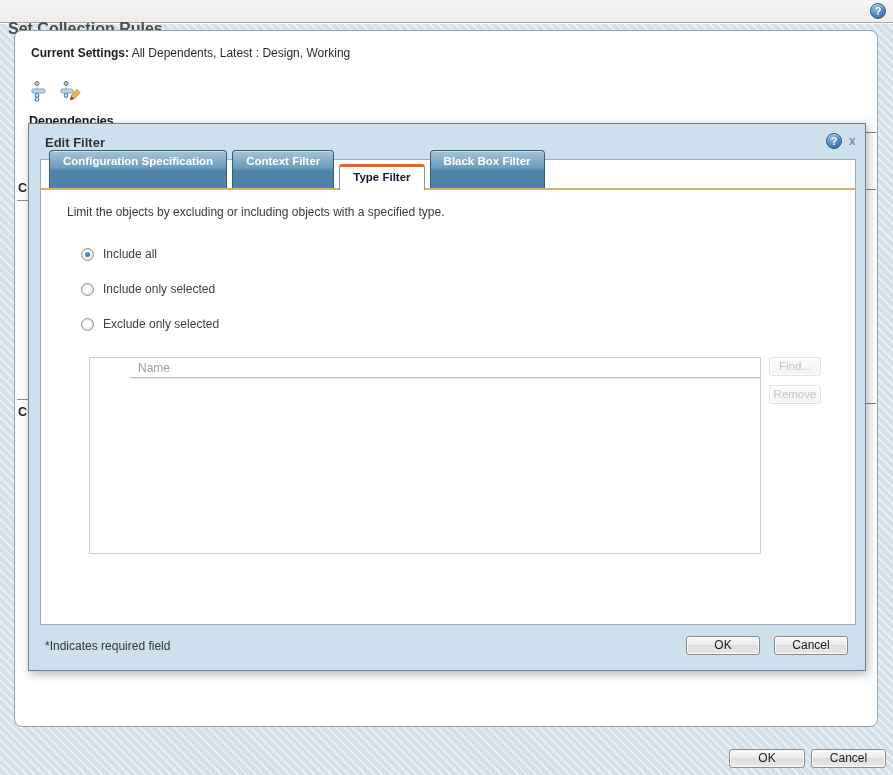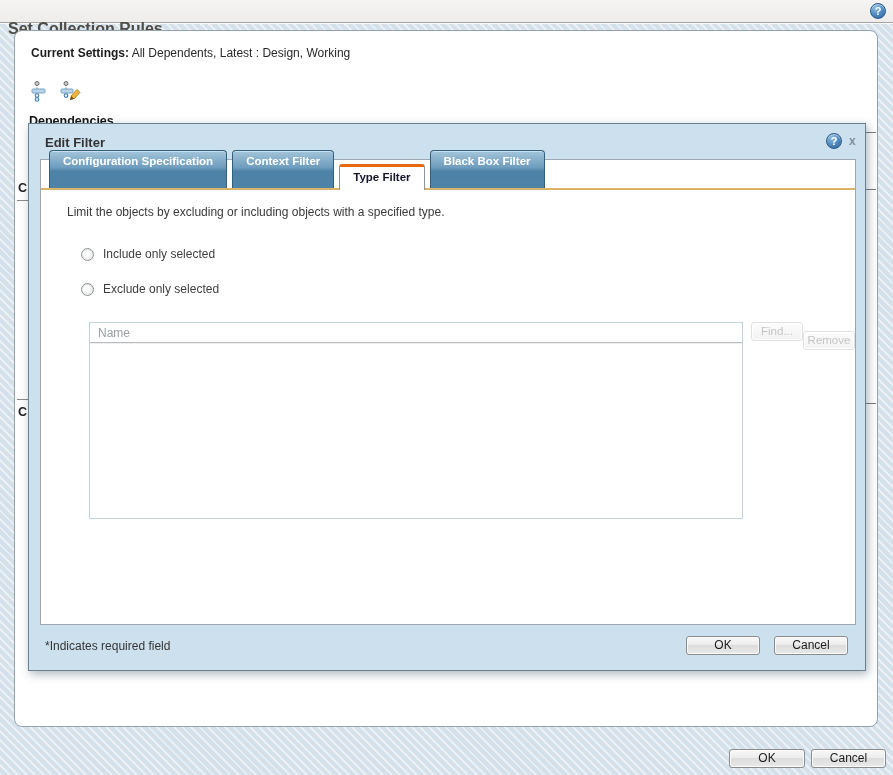--- a/index.html
+++ b/index.html
@@ -121,29 +121,29 @@
   .radio-row.selected .radio-circle::after {
     content:""; position:absolute; left:3px; top:3px;
     width:5px; height:5px; border-radius:50%;
     background:radial-gradient(circle at 35% 30%, #5c9fd6, #1d5ca0);
   }
   .radio-label { font-size:12px; color:#3e3e3e; }
 
   .list-row { display:flex; margin:26px 0 0 48px; }
   .listbox {
     width:672px; height:197px;
-    border:1px solid #c2d2dd; background:#fff;
+    border:1px solid #c2d2dd; background:#fff;padding-left:40px;
   }
   .listbox-header {
     padding:3px 8px 2px 8px;
     font-size:12px; color:#9aa0a5;
     border-bottom:1px solid #b9bdc0;
     box-shadow:0 1px 0 #eceeef;
   }
-  .side-btn-col { margin-left:8px; display:flex; flex-direction:row; }
+  .side-btn-col { margin-left:8px; display:flex; flex-direction:column; }
   .btn-disabled {
     width:52px; height:19px;
     border:1px solid #e1e1e1; border-radius:3px;
     background:linear-gradient(#fcfcfc,#f3f3f3);
     color:#c4c4c4; font-size:11.5px; text-align:center; line-height:17px;
     box-shadow:inset 0 0 0 1px #fff;
     cursor:default;
   }
   .btn-disabled + .btn-disabled { margin-top:9px; }
 
@@ -222,20 +222,24 @@
       <div class="tab">Configuration Specification</div>
       <div class="tab">Context Filter</div>
       <div class="tab active">Type Filter</div>
       <div class="tab">Black Box Filter</div>
     </div>
     <div class="gold-line"></div>
 
     <div class="tab-description">Limit the objects by excluding or including objects with a specified type.</div>
 
     <div class="radio-group">
+      <div class="radio-row selected">
+        <span class="radio-circle"></span>
+        <span class="radio-label">Include all</span>
+      </div>
       <div class="radio-row">
         <span class="radio-circle"></span>
         <span class="radio-label">Include only selected</span>
       </div>
       <div class="radio-row">
         <span class="radio-circle"></span>
         <span class="radio-label">Exclude only selected</span>
       </div>
     </div>
 

